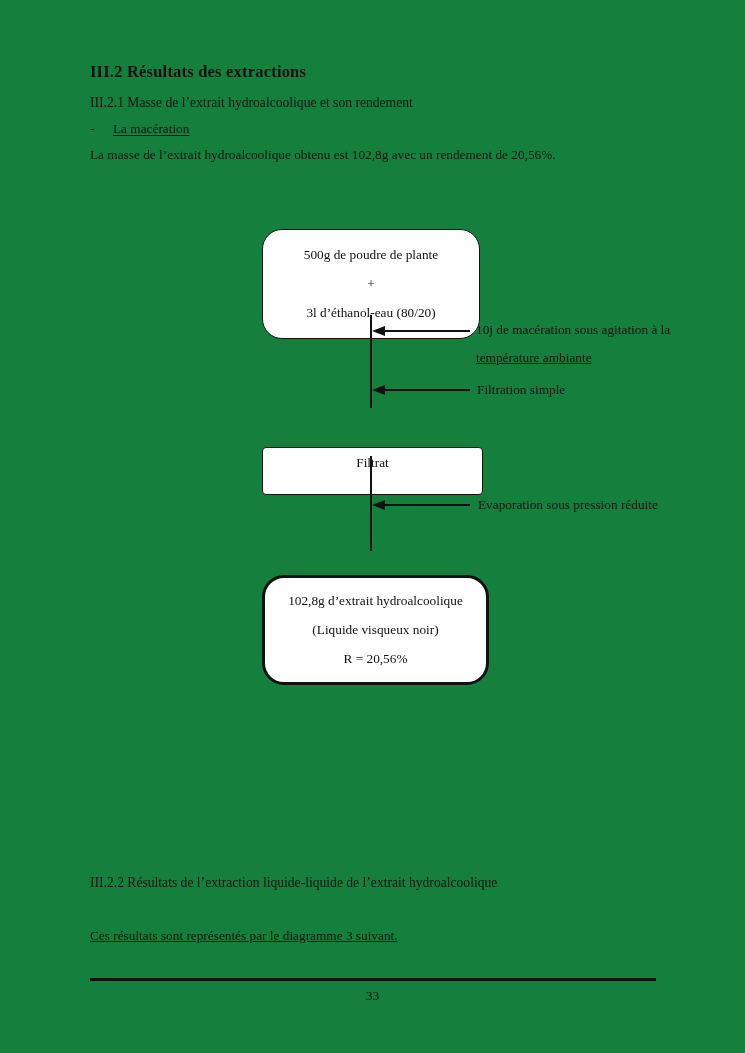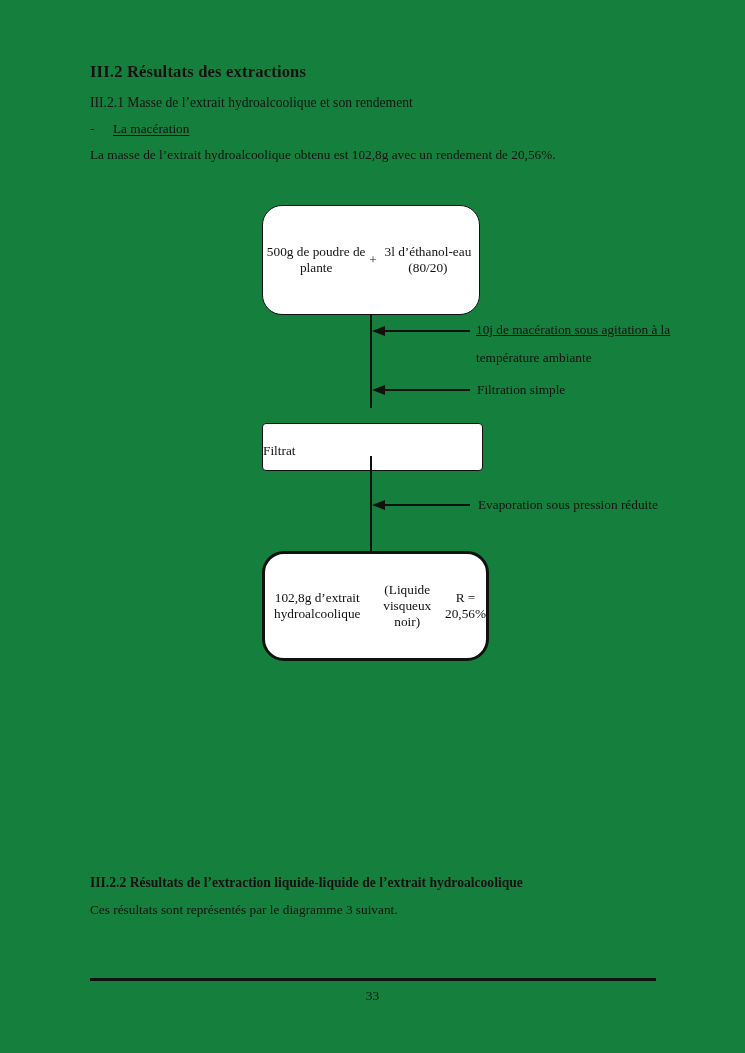--- a/index.html
+++ b/index.html
@@ -18,42 +18,43 @@
   }
   .abs { position: absolute; }
 
   .h1 {
     left: 90px; top: 62px;
     font-size: 16.5px;
     font-weight: bold;
     letter-spacing: 0.2px;
   }
   .h2a { left: 90px; top: 95px; font-size: 13.6px; font-weight: normal; }
-  .h2b { left: 90px; top: 875px; font-size: 13.6px; font-weight: bold; }
+  .h2b { left: 90px; top: 875px; font-size: 13.6px; font-weight: normal; }
 
   .body-text { font-size: 13.3px; }
   .dash { left: 90px; top: 121px; }
   .list-item { left: 113px; top: 121px; text-decoration: underline; text-underline-offset: 2px; }
   .p1 { left: 90px; top: 147px; }
-  .p2 { left: 90px; top: 902px; }
+  .p2 { left: 90px; top: 928px; text-decoration: underline; }
 
   
   .fc-box {
     box-sizing: border-box;
     border: 1.6px solid #111111;
     border-radius: 20px;
     display: flex;
-    flex-direction: row;
+    flex-direction: column;
     justify-content: center;
     align-items: center;
     text-align: center;
     font-size: 13.3px;
     row-gap: 13px;
     line-height: 16px;
     background: #ffffff;
+    margin-top: 24px;
   }
   .box-input  { left: 262px; top: 205px; width: 218px; height: 110px; }
   .box-filtrat {
     left: 262px; top: 423px; width: 221px; height: 48px;
     border-radius: 4px; border-width: 1.5px;
     justify-content: flex-start; padding-top: 7px;
   }
   .box-result {
     left: 262px; top: 551px; width: 227px; height: 110px;
     border-width: 3px; border-radius: 22px;
@@ -74,22 +75,22 @@
     border-top: 5px solid transparent;
     border-bottom: 5px solid transparent;
     border-right: 13px solid #111111;
     left: 372px;
   }
   .ah1 { top: 326px; }
   .ah2 { top: 385px; }
   .ah3 { top: 500px; }
 
   .fc-label { font-size: 13.3px; white-space: nowrap; }
-  .lbl1a { left: 476px; top: 322px; text-decoration: underline; }
-  .lbl1b { left: 476px; top: 350px; }
+  .lbl1a { left: 476px; top: 322px; }
+  .lbl1b { left: 476px; top: 350px; text-decoration: underline; }
   .lbl2  { left: 477px; top: 382px; }
   .lbl3  { left: 478px; top: 497px; }
 
   .caption { left: 243px; top: 701px; font-size: 13.4px; }
   .caption b { font-weight: bold; }
 
   .footer-rule {
     left: 90px; top: 978px;
     width: 566px; height: 2.6px;
     background: #111111;

